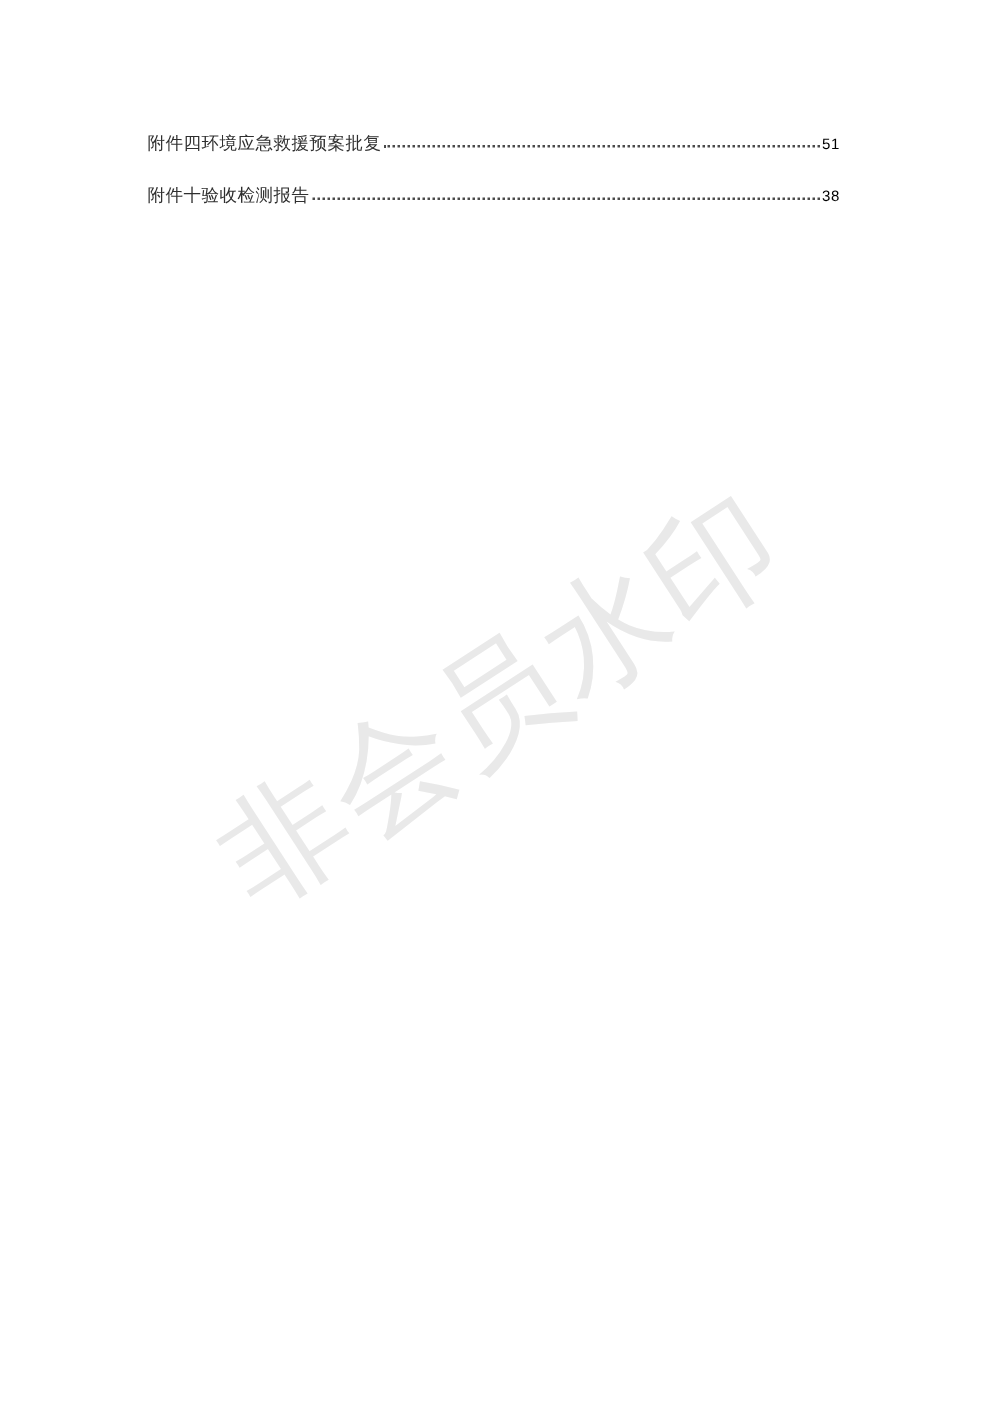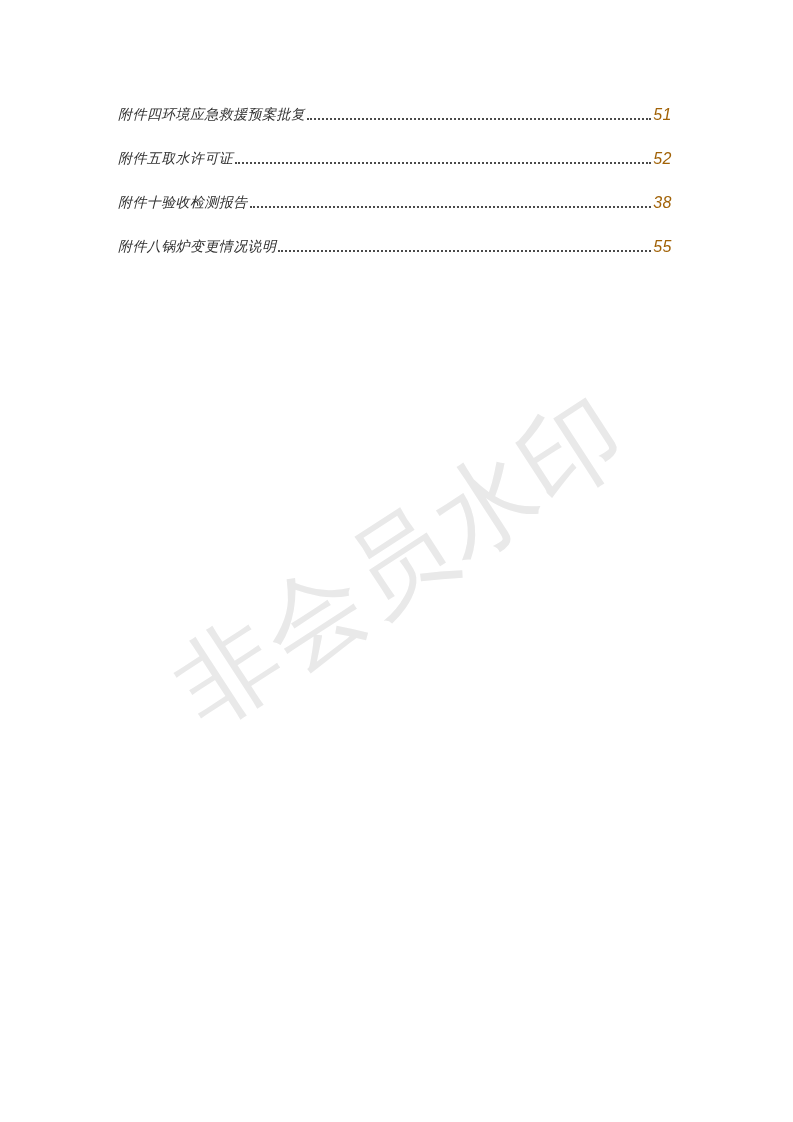--- a/index.html
+++ b/index.html
@@ -32,78 +32,67 @@
   }
   .toc {
     position: absolute;
     left: 118px;
     top: 107px;
     width: 554px;
     z-index: 1;
   }
   .toc-row {
     display: flex;
-    align-items: flex-start;
+    align-items: flex-end;
     line-height: 1;
     margin-bottom: 28px;
     cursor: pointer;
-    font-style: italic;
   }
   .toc-title {
     font-size: 14px;
     letter-spacing: 0.4px;
     color: #2f2f2f;
     white-space: nowrap;
     flex: 0 0 auto;
   }
   .toc-leader {
     flex: 1 1 auto;
     border-bottom: 2px dotted #4a4a4a;
     align-self: flex-end;
     margin: 0 2px 3px 2px;
     min-width: 20px;
     height: 0;
   }
   .toc-page {
-    font-size: 16px;
-    color: #a16207;
+    font-size: 12px;
+    color: #000000;
     flex: 0 0 auto;
     letter-spacing: 0.5px;
   }
 </style>
 </head>
 <body>
 
 <div class="page">
 
   <div class="watermark">非会员水印</div>
 
   <div class="toc">
 
       <div class="toc-row">
         <span class="toc-title">附件四环境应急救援预案批复</span>
         <span class="toc-leader"></span>
         <span class="toc-page">51</span>
       </div>
 
-      <div class="toc-row">
-        <span class="toc-title">附件五取水许可证</span>
-        <span class="toc-leader"></span>
-        <span class="toc-page">52</span>
-      </div>
 
       <div class="toc-row">
         <span class="toc-title">附件十验收检测报告</span>
         <span class="toc-leader"></span>
         <span class="toc-page">38</span>
       </div>
 
 
-      <div class="toc-row">
-        <span class="toc-title">附件八锅炉变更情况说明</span>
-        <span class="toc-leader"></span>
-        <span class="toc-page">55</span>
-      </div>
 
 
     </div>
 
 </div>
 
 </body></html>

